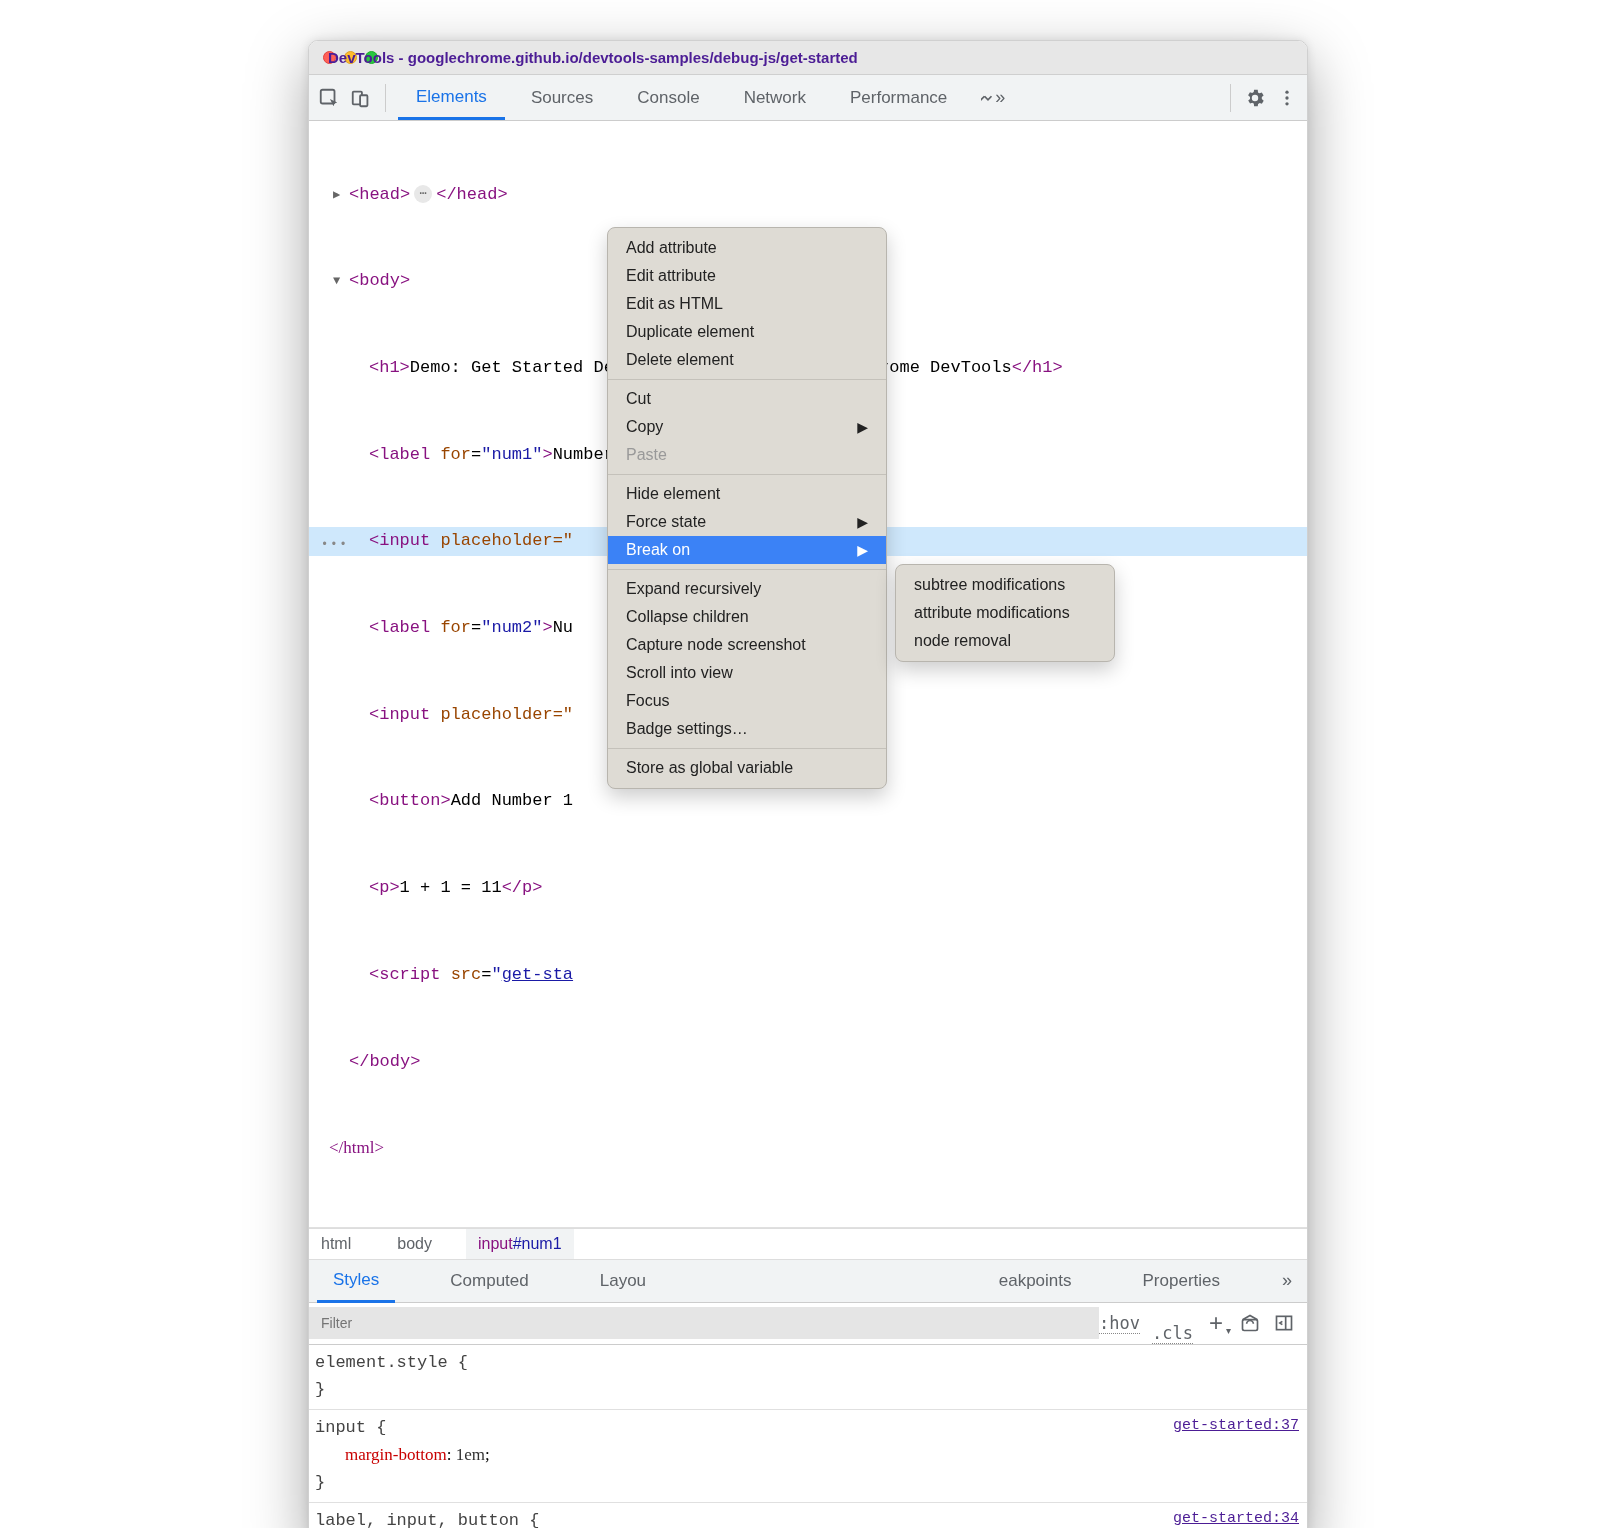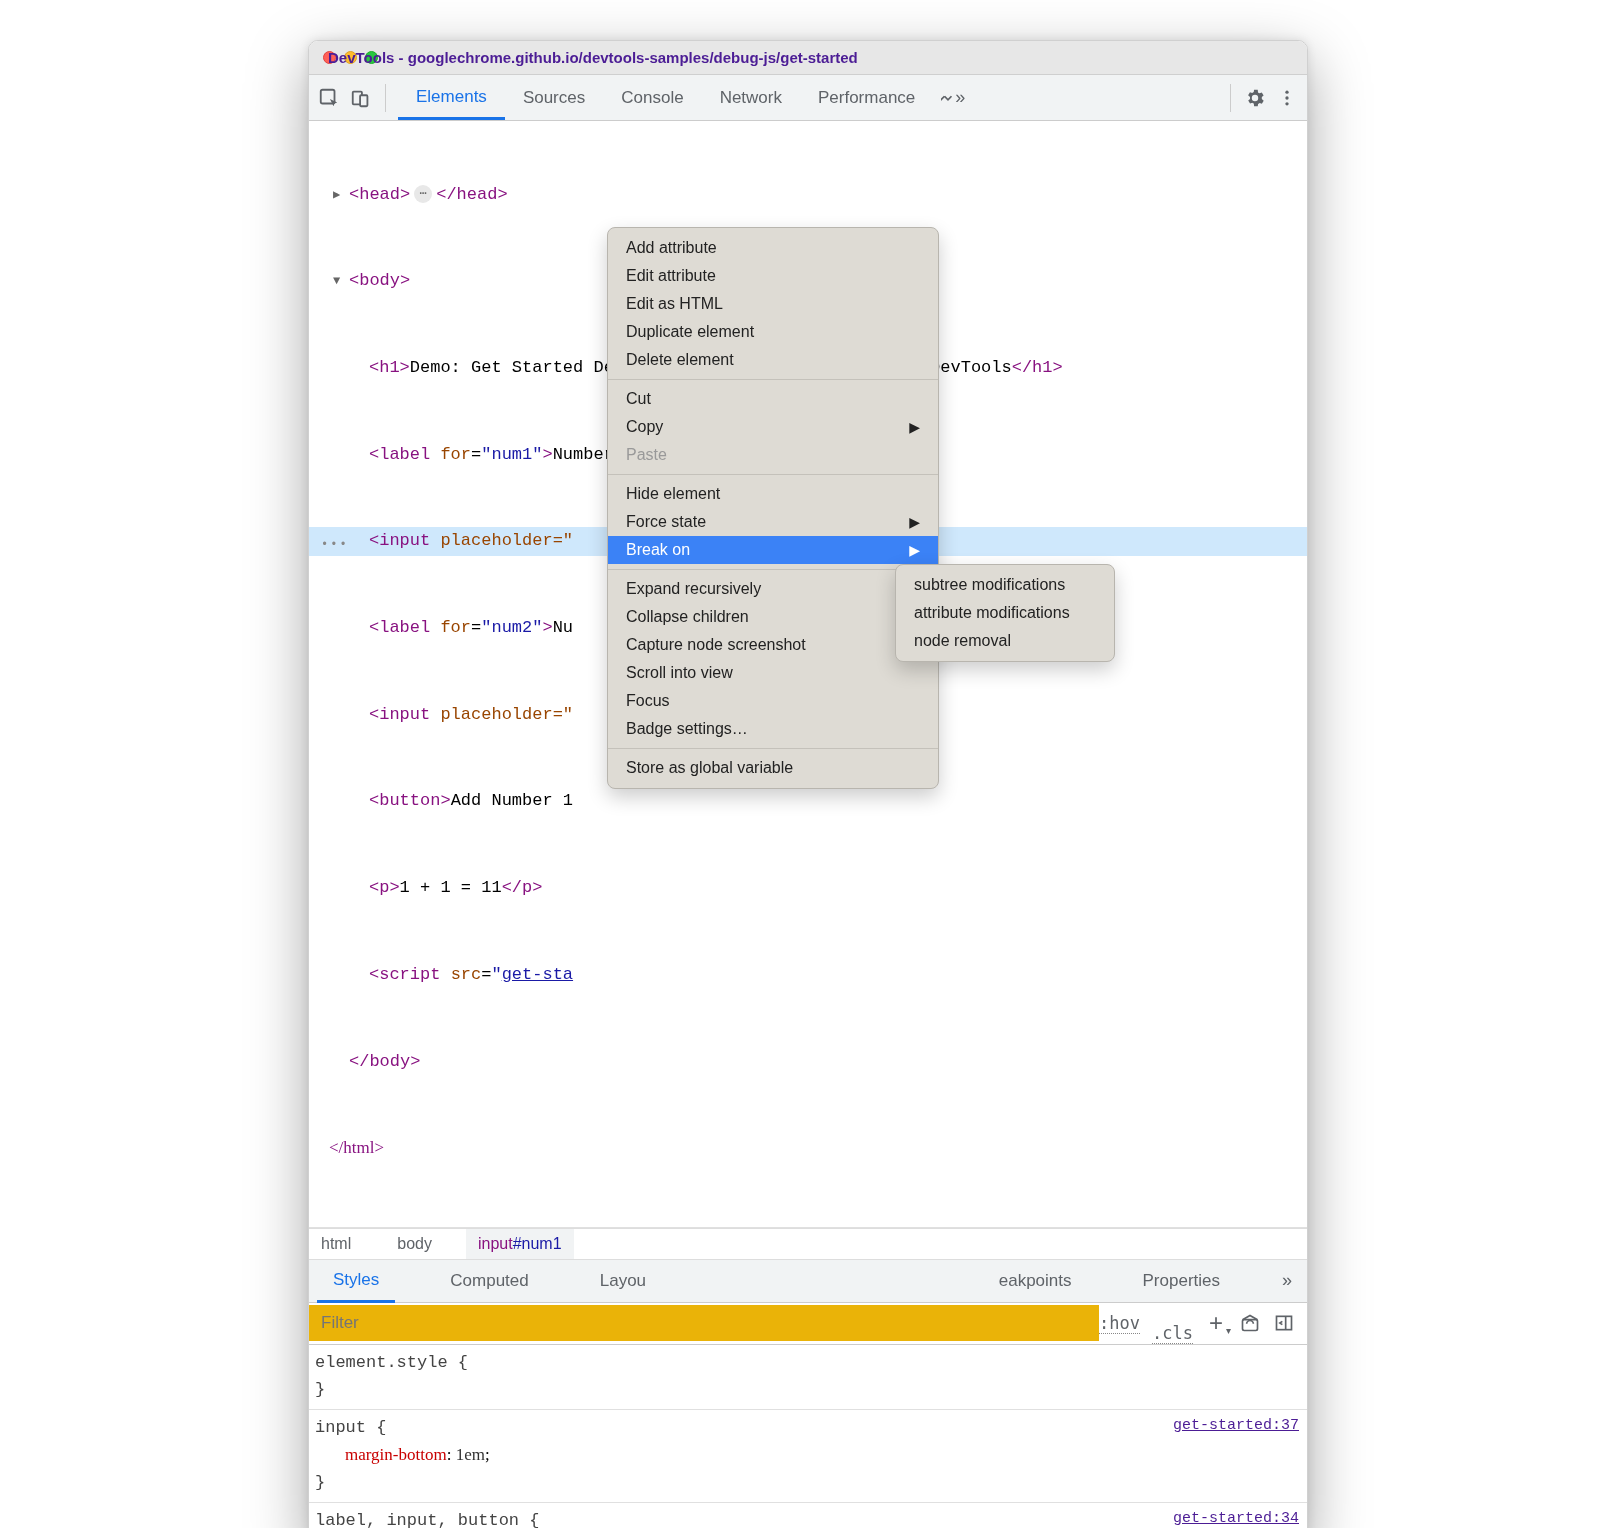--- a/index.html
+++ b/index.html
@@ -36,21 +36,21 @@
     flex:1; text-align:left; font-weight:600; font-size:15px; color:#4c1d95;
     margin-left:-50px;
   }
   .toolbar {
     display:flex; align-items:center; height:46px;
     background:#f1f3f4; border-bottom:1px solid #ccc;
     padding:0 8px; gap:8px;
   }
   .toolbar-icon { width:24px; height:24px; display:flex; align-items:center; justify-content:center; color:#5f6368; }
   .toolbar-div { width:1px; height:28px; background:#ccc; margin:0 4px; }
-  .tabs { display:flex; gap:0; flex:1; align-items:center; }
+  .tabs { display:flex; gap:8px; flex:1; align-items:center; }
   .tab { padding:10px 18px; font-size:17px; color:#5f6368; cursor:pointer; }
   .tab.active { color:#1a73e8; border-bottom:3px solid #1a73e8; margin-bottom:-1px; }
   .toolbar-right { display:flex; align-items:center; gap:8px; margin-left:auto; }
   .dom-panel {
     font-family: Menlo, Monaco, "Courier New", monospace;
     font-size:17px;
     line-height:1.7;
     padding:2px 0 6px 0;
     white-space:pre;
     color:#000;
@@ -74,21 +74,21 @@
   .divider-row { height:1px; background:#e0e0e0; }
   .context-menu {
     position:absolute;
     background:#dedbd4;
     border:1px solid #b8b5ae;
     border-radius:8px;
     box-shadow:0 8px 20px rgba(0,0,0,0.2);
     padding:6px 0;
     font-size:16px;
     color:#222;
-    width:332px;
+    width:280px;
     z-index:100;
   }
   .cm-item {
     padding:5px 18px;
     display:flex; align-items:center; justify-content:space-between;
     cursor:pointer;
   }
   .cm-item.disabled { color:#999; }
   .cm-item.highlight { background:#3b82f6; color:#fff; }
   .cm-sep { height:1px; background:#c4c1ba; margin:5px 0; }
@@ -108,21 +108,21 @@
   .breadcrumb {
     display:flex; border-top:1px solid #ddd; border-bottom:1px solid #ddd;
     background:#fff; font-size:16px; padding:0;gap:22px;
   }
   .bc-item { padding:6px 12px; color:#5f6368; }
   .bc-item.sel { background:#f1f3f4; color:#881280; }
   .sub-tabs { display:flex; align-items:center; border-bottom:1px solid #ccc; background:#f1f3f4; padding:0 8px;gap:39px; }
   .sub-tab { padding:10px 16px; font-size:17px; color:#5f6368; cursor:pointer; }
   .sub-tab.active { color:#1a73e8; border-bottom:3px solid #1a73e8; margin-bottom:-1px; }
   .filter-row { display:flex; border-bottom:1px solid #ccc; align-items:center; height:42px; }
-  .filter-input { border:none; padding:8px 12px; font-size:17px; color:#5f6368; flex:1; outline:none; background:#eab308; }
+  .filter-input { border:none; padding:8px 12px; font-size:14px; color:#5f6368; flex:1; outline:none; background:#e5e5e5; }
   .filter-right { display:flex; align-items:center; gap:12px; padding-right:12px; color:#5f6368; font-size:17px; }
   .hov-cls { font-family: Menlo, Monaco, monospace; font-size:17px; text-decoration: line-through dashed rgba(0,0,0,0); border-bottom:1px dotted #888; }
   .filter-icon { width:22px; height:22px; display:flex; align-items:center; justify-content:center; font-size:20px; color:#5f6368; cursor:pointer; }
   .styles {
     font-family: Menlo, Monaco, "Courier New", monospace;
     font-size:17px;
     line-height:1.6;
   }
   .style-block { padding:4px 6px 6px 6px; border-bottom:1px solid #e0e0e0; position:relative; }
   .style-sel { color:#444; }

